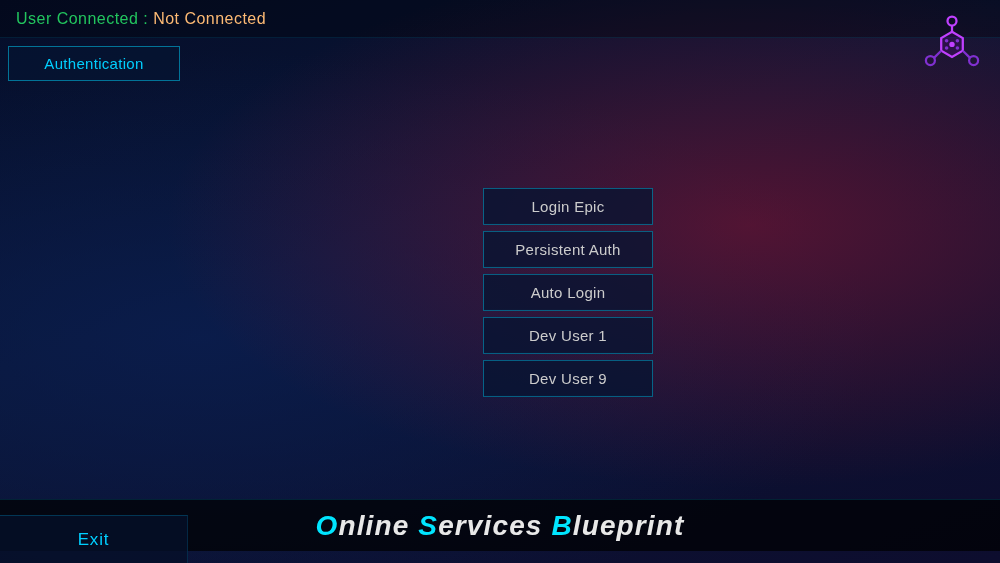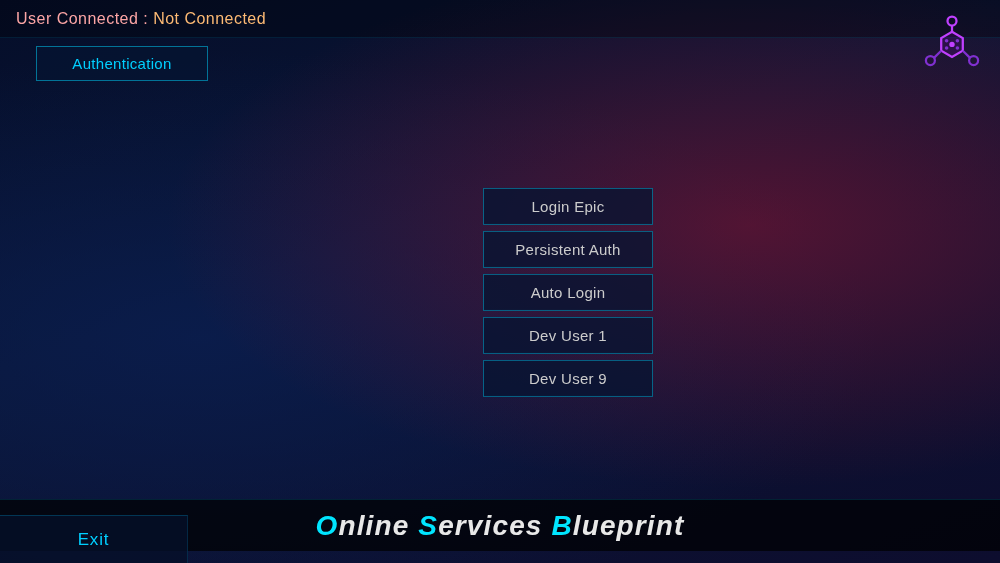--- a/index.html
+++ b/index.html
@@ -36,38 +36,37 @@
       z-index: 10;
     }
 
     #status-text {
       font-size: 16px;
       color: #ffffff;
       letter-spacing: 0.03em;
     }
 
     #status-text span.label {
-      color: #fca5a5;
+      color: #22c55e;
     }
 
     #status-text span.value {
       color: #fdba74;
     }
 
     #nav-panel {
       position: absolute;
       top: 38px;
       left: 0;
       width: 188px;
       padding: 8px;
       display: flex;
       flex-direction: column;
       gap: 4px;
       z-index: 10;
-      margin-left: 28px;
     }
 
     .nav-button {
       background: rgba(5, 20, 50, 0.75);
       border: 1px solid rgba(0, 180, 220, 0.6);
       color: #00cfff;
       font-size: 15px;
       padding: 8px 12px;
       text-align: center;
       cursor: pointer;

